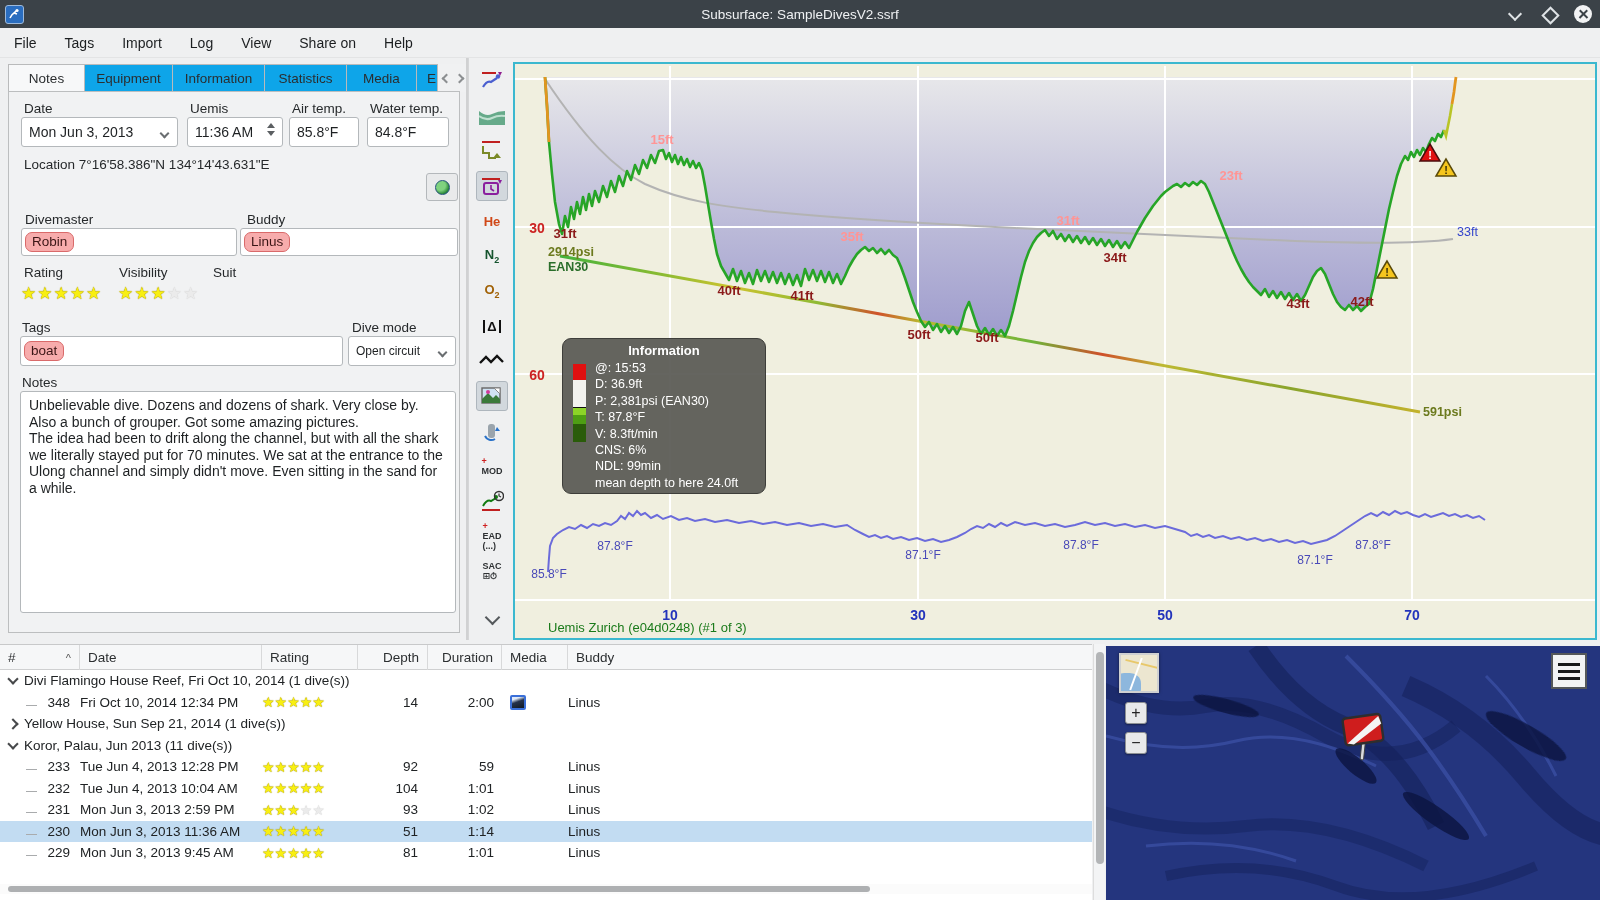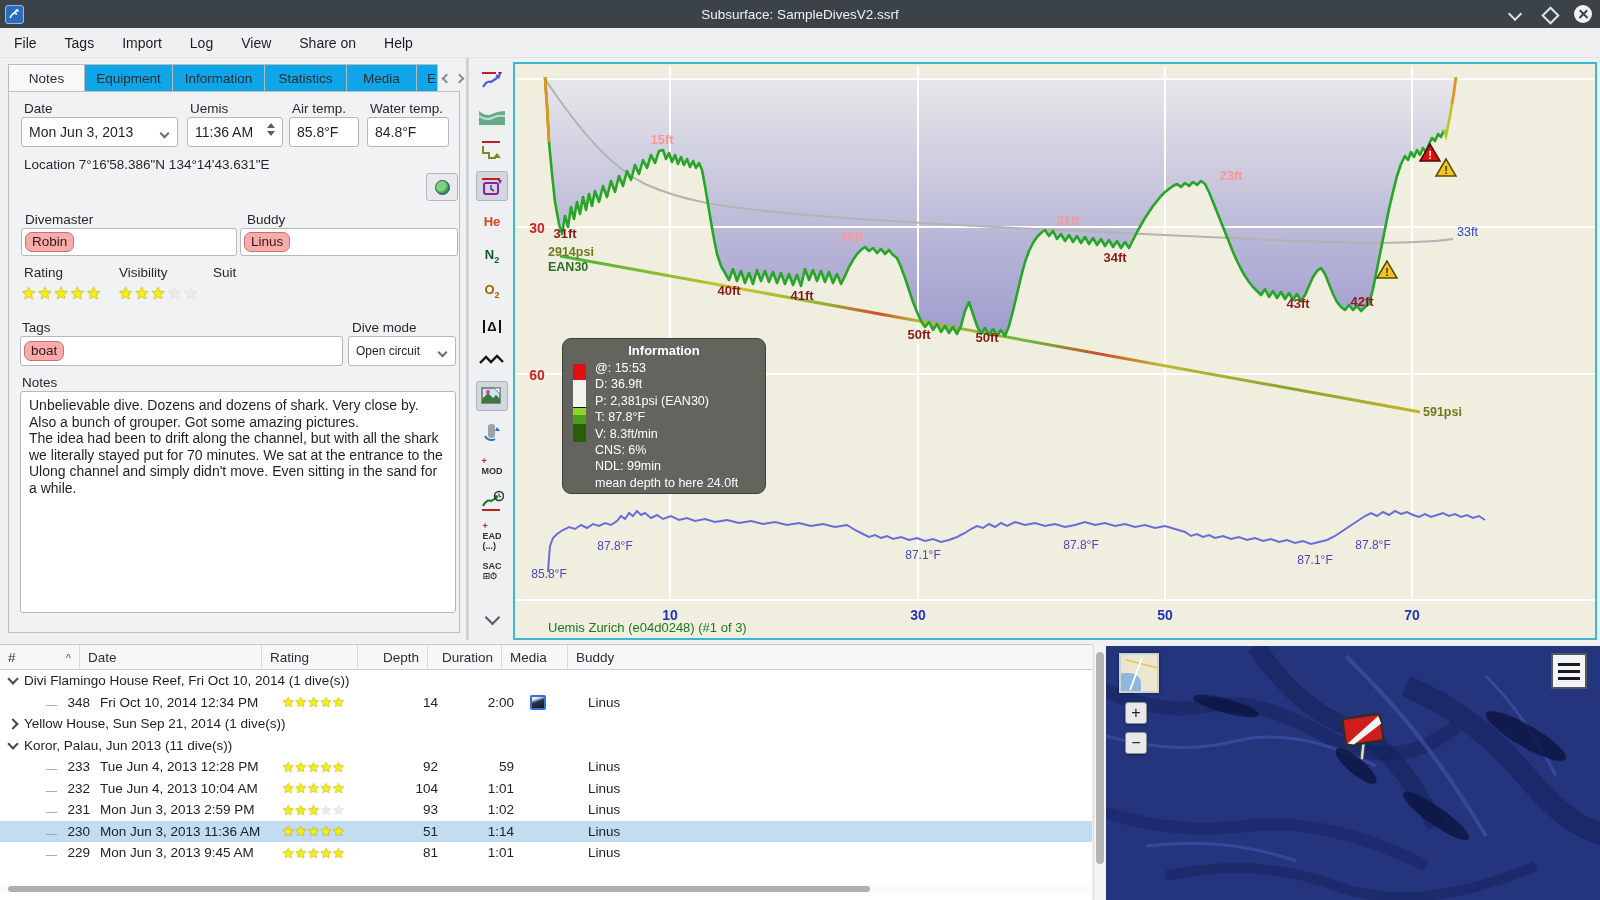--- a/index.html
+++ b/index.html
@@ -78,21 +78,21 @@
   .tt-line { margin-left:32px; font-size:12.5px; line-height:16.4px; }
   .tt-bar { position:absolute; left:10px; top:25px; width:13px; }
   .tt-bar div { width:13px; }
 
   
   .dive-table { position:absolute; left:0; top:644px; width:1092px; height:256px; background:#fff; border-top:1px solid #c8c9ca; }
   .dt-header { display:flex; height:25px; background:#f6f7f8; border-bottom:1px solid #cfd0d1; font-size:13.5px; color:#2c2f31; align-items:center; }
   .dt-header .hcell { border-right:1px solid #d8d9da; height:25px; line-height:25px; padding:0 8px; }
   .hc-num { width:80px; } .hc-date { width:182px; } .hc-rating { width:96px; } .hc-depth { width:70px; text-align:right; } .hc-dur { width:74px; text-align:right; } .hc-media { width:66px; } .hc-buddy { flex:1; border-right:none !important; }
   .sortind { float:right; color:#555; font-size:11px; margin-top:1px; }
-  .dt-row { display:flex; height:21.5px; align-items:center; font-size:13.5px; color:#202325;padding-left:20px; }
+  .dt-row { display:flex; height:21.5px; align-items:center; font-size:13.5px; color:#202325; }
   .dt-row.selected { background:#c2dcf2; }
   .cell-num { width:80px; text-align:right; padding-right:10px; position:relative; }
   .cell-date { width:182px; } .cell-rating { width:96px; display:flex; font-size:14px; line-height:14px; gap:0; }
   .cell-depth { width:70px; text-align:right; padding-right:10px; } .cell-dur { width:74px; text-align:right; padding-right:8px; }
   .cell-media { width:66px; display:flex; align-items:center; padding-left:8px; } .cell-buddy { flex:1; }
   .group-row { display:flex; align-items:center; height:21.5px; font-size:13.5px; color:#202325; }
   .gcaret { width:8px; height:8px; margin:0 7px 0 9px; }
   .gcaret.down { border-right:2px solid #47494b; border-bottom:2px solid #47494b; transform:rotate(45deg); margin-top:-3px; }
   .gcaret.right { border-top:2px solid #47494b; border-right:2px solid #47494b; transform:rotate(45deg); }
   .tree-tick { width:11px; border-bottom:1px solid #a9abad; margin-right:4px; position:absolute; left:26px; top:10px; }

